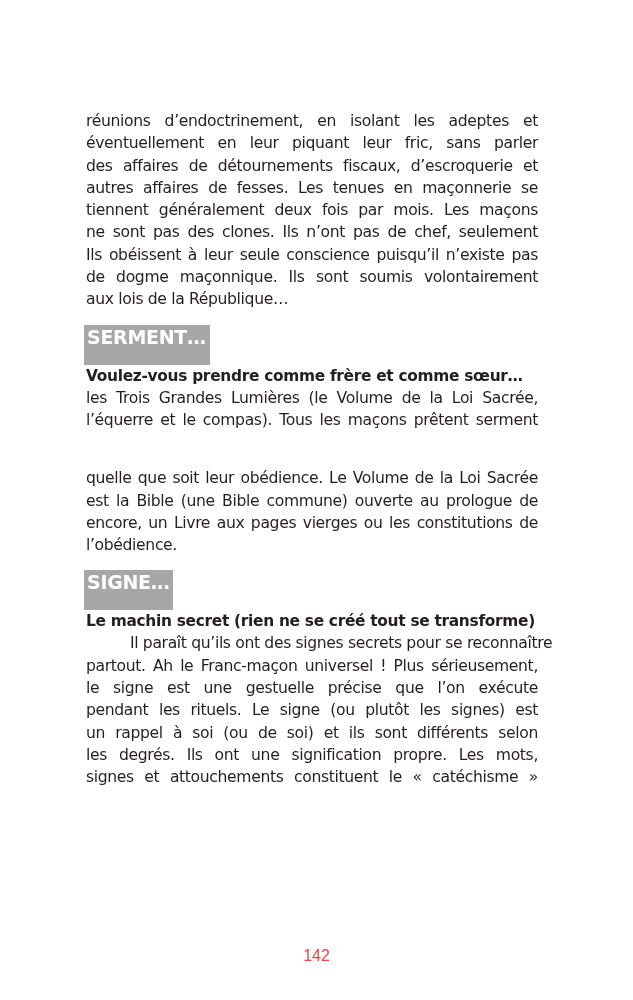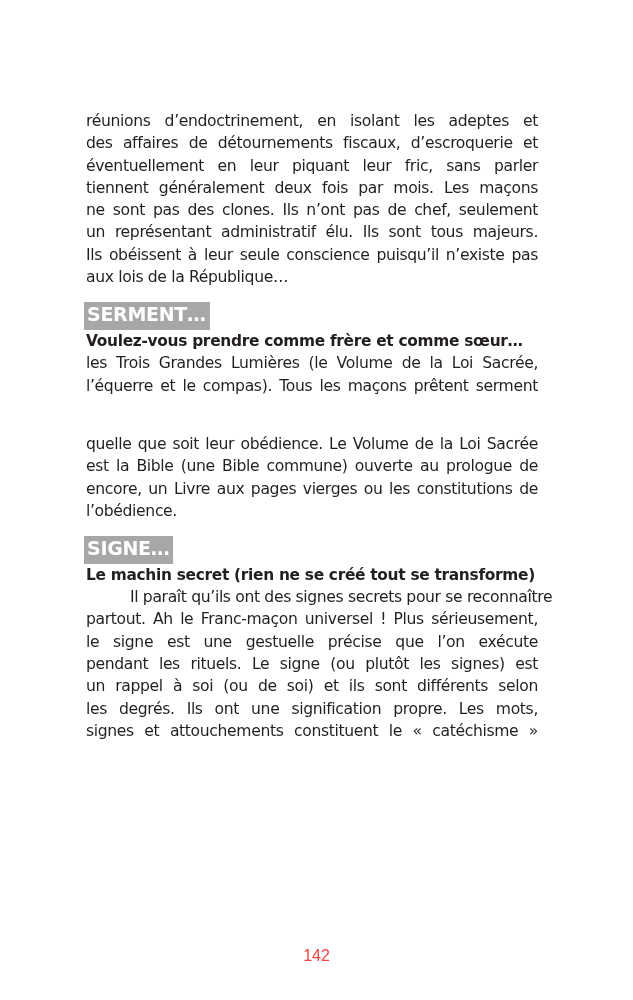--- a/index.html
+++ b/index.html
@@ -41,21 +41,21 @@
     }
     .section {
       margin-top: 14px;
     }
     .section-heading {
       display: inline-block;
       background: #a7a7a7;
       color: #ffffff;
       font-size: 19px;
       line-height: 24px;
-      height: 28px;
+      height: 40px;
       padding: 0 4px 0 3px;
       font-weight: bold;
       letter-spacing: -0.3px;
       margin-left: -2px;
     }
     .section-subtitle {
       font-weight: bold;
       font-size: 15.4px;
       line-height: 21px;
       letter-spacing: -0.3px;
@@ -73,26 +73,27 @@
       color: #ef4444;
     }
   </style>
 </head>
 <body>
 
 <div class="page">
 
   <p class="para">
     <span class="line" style="display: block;">réunions d’endoctrinement, en isolant les adeptes et</span>
+    <span class="line" style="display: block;">éventuellement en leur piquant leur fric, sans parler</span>
     <span class="line" style="display: block;">des affaires de détournements fiscaux, d’escroquerie et</span>
-    <span class="line" style="display: block;">éventuellement en leur piquant leur fric, sans parler</span>
+    <span class="line" style="display: block;">autres affaires de fesses. Les tenues en maçonnerie se</span>
     <span class="line" style="display: block;">tiennent généralement deux fois par mois. Les maçons</span>
     <span class="line" style="display: block;">ne sont pas des clones. Ils n’ont pas de chef, seulement</span>
-    <span class="line" style="display: block;">un représentant administratif élu. Ils sont tous majeurs.</span>
     <span class="line" style="display: block;">Ils obéissent à leur seule conscience puisqu’il n’existe pas</span>
+    <span class="line" style="display: block;">de dogme maçonnique. Ils sont soumis volontairement</span>
     <span class="line last" style="display: block;">aux lois de la République…</span>
   </p>
 
   <div class="section">
     <div class="section-heading">SERMENT…</div>
     <div class="section-subtitle">Voulez-vous prendre comme frère et comme sœur…</div>
     <p class="para">
       <span class="line" style="display: block;">les Trois Grandes Lumières (le Volume de la Loi Sacrée,</span>
       <span class="line" style="display: block;">l’équerre et le compas). Tous les maçons prêtent serment</span>
       <span class="line" style="display: block; margin-top: 36px;">quelle que soit leur obédience. Le Volume de la Loi Sacrée</span>

